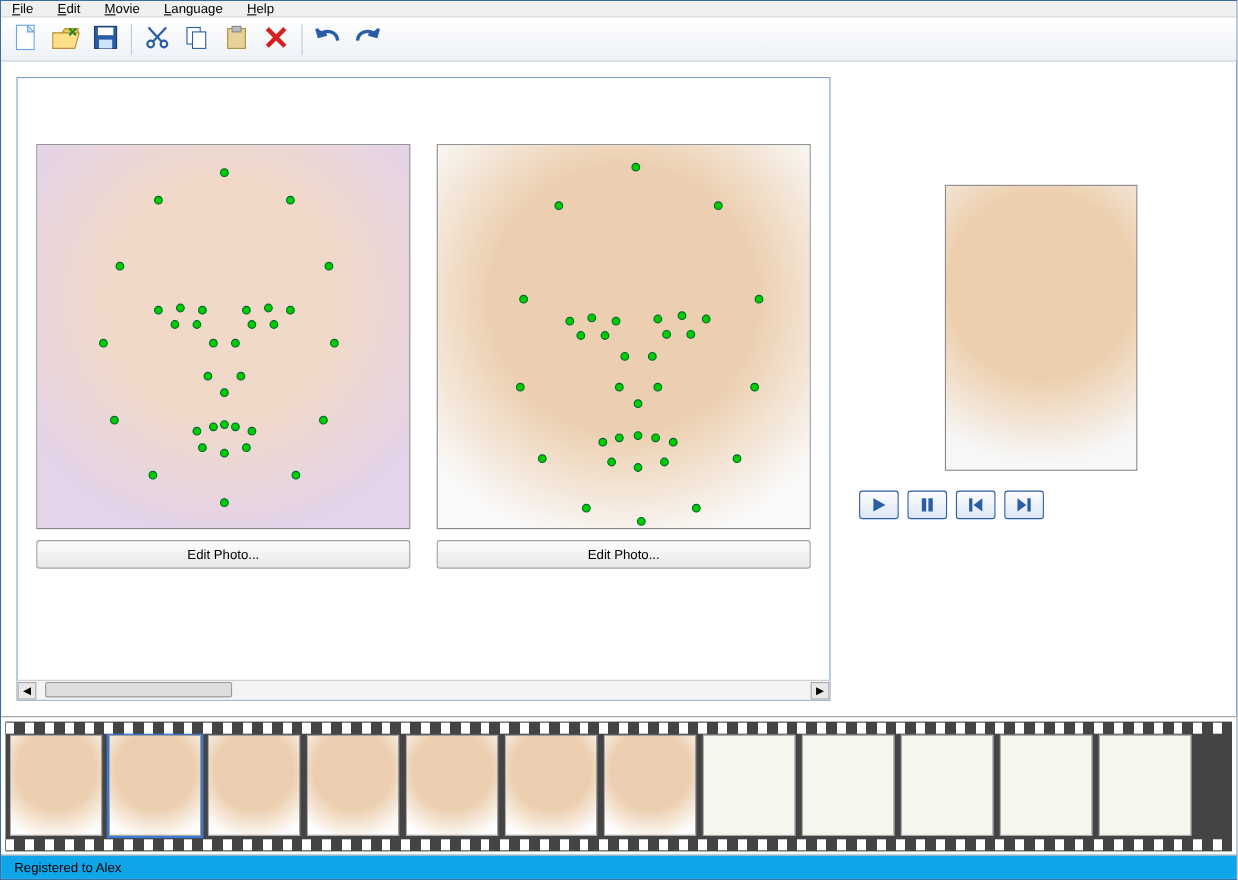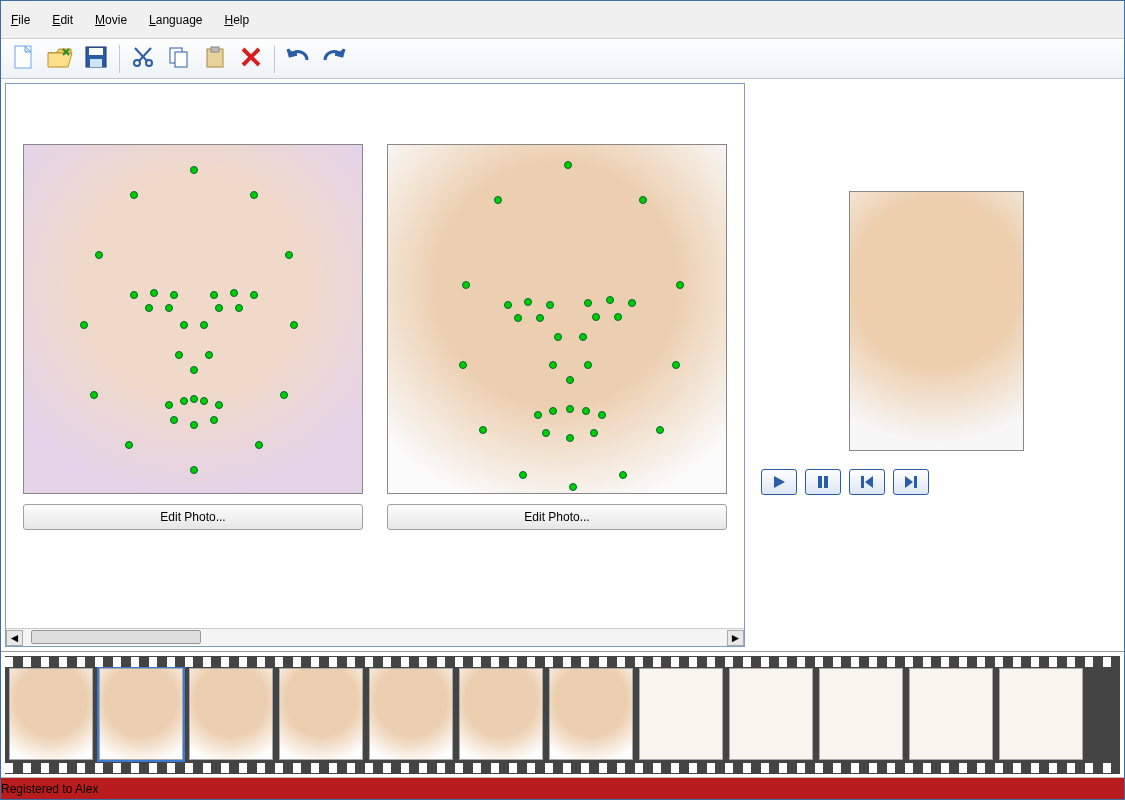--- a/index.html
+++ b/index.html
@@ -6,28 +6,28 @@
 html, body { width: 1125px; height: 800px; overflow: hidden; }
 .window { width: 1125px; height: 800px; border: 1px solid #3a6ea5; background: #fff; display: flex; flex-direction: column; box-shadow: 0 0 8px rgba(0,0,0,.4); }
 .titlebar { height: 28px; background: linear-gradient(#f4f7fc,#dfe8f6); display: flex; align-items: center; padding: 0 4px; border-bottom: 1px solid #a6b7d0; }
 .app-icon { width: 16px; height: 16px; background:#b22; border:1px solid #800; margin-right:6px; display:flex;align-items:center;justify-content:center;color:#fff;font-size:9px;font-weight:bold;}
 .title-text { flex:1; color:#222; }
 .win-btns { display:flex; gap:2px; }
 .win-btn { width:42px; height:18px; border:1px solid #5d7ba8; border-radius:3px; background:linear-gradient(#f2f7fe,#c9dbf4); display:flex;align-items:center;justify-content:center;cursor:pointer;}
 .win-btn.close{background:linear-gradient(#f07a74,#c62e25);color:#fff;border-color:#8a1e16;}
 .win-btn svg{width:11px;height:11px;stroke:#333;stroke-width:2;fill:none;}
 .win-btn.close svg{stroke:#fff;}
-.menubar { height:38px; background:#f0f0f0; display:flex; align-items:center; padding:0 6px; gap:14px; border-bottom:1px solid #d0d0d0;}
+.menubar { height:15px; background:#f0f0f0; display:flex; align-items:center; padding:0 6px; gap:14px; border-bottom:1px solid #d0d0d0;}
 .menu-item { cursor:pointer; padding:2px 4px; }
 .menu-item u{text-decoration:underline;}
 .toolbar { height:40px; background:linear-gradient(#fefefe,#eef2f7); border-bottom:1px solid #c0c9d8; display:flex; align-items:center; padding:0 6px; gap:2px;}
 .tb-btn{width:34px;height:34px;display:flex;align-items:center;justify-content:center;cursor:pointer;border-radius:3px;}
 .tb-sep{width:1px;height:28px;background:#c0c9d8;margin:0 4px;}
 .content{flex:1;display:flex;min-height:0;}
-.left-pane{flex:0 0 740px;border:1px solid #7e9ec7;margin:4px;display:flex;flex-direction:column;background:#fff;}
+.left-pane{flex:0 0 740px;border:1px solid #7e9ec7;margin:14px;display:flex;flex-direction:column;background:#fff;}
 .editors{flex:1;display:flex;gap:14px;padding:60px 12px 8px;}
 .editor-col{flex:1;display:flex;flex-direction:column;align-items:center;}
 .photo-frame{width:340px;height:350px;border:1px solid #888;background:#eee;position:relative;overflow:hidden;}
 .photo1 .face-bg{width:100%;height:100%;background:radial-gradient(circle at 50% 40%, #f0d9c8 40%, #e4d3e9 80%);} 
 .photo2 .face-bg{width:100%;height:100%;background:radial-gradient(circle at 50% 40%, #eccfb0 45%, #fafafa 85%);} 
 .edit-btn{width:340px;height:26px;margin-top:10px;background:linear-gradient(#fdfdfd,#e6e6e6);border:1px solid #a0a0a0;border-radius:3px;cursor:pointer;}
 .hscroll{height:18px;border-top:1px solid #ccc;background:#f4f4f4;display:flex;align-items:center;}
 .hscroll .arrow{width:17px;height:16px;border:1px solid #aaa;background:#e8e8e8;cursor:pointer;display:flex;align-items:center;justify-content:center;}
 .hscroll .track{flex:1;height:16px;position:relative;}
 .hscroll .thumb{position:absolute;left:8px;top:0;width:170px;height:14px;border:1px solid #999;background:#ddd;border-radius:2px;cursor:pointer;}
@@ -46,21 +46,21 @@
 .play-row{display:flex;gap:8px;margin-top:18px;align-self:flex-start;padding-left:4px;}
 .play-btn{width:36px;height:26px;border:1px solid #2b5da6;border-radius:3px;background:linear-gradient(#fefefe,#dce6f5);display:flex;align-items:center;justify-content:center;cursor:pointer;}
 .play-btn svg{fill:#2b5da6;}
 .filmstrip{height:126px;border-top:1px solid #999;background:#ffffff;}
 .film{height:118px;margin:4px 4px 0;background:#444;position:relative;padding:12px 4px;display:flex;gap:6px;}
 .film::before,.film::after{content:"";position:absolute;left:0;right:0;height:10px;background:repeating-linear-gradient(90deg,#fff 0 8px,#444 8px 18px);}
 .film::before{top:1px}.film::after{bottom:1px}
 .frame-cell{width:84px;height:92px;background:#f6f6ef;border:1px solid #aaa;flex-shrink:0;}
 .frame-cell.filled{background:radial-gradient(circle at 50% 35%, #eccfb0 50%, #fff 90%);}
 .frame-cell.sel{outline:2px solid #3a79d4;}
-.statusbar{height:22px;border-top:1px solid #bbb;background:#b91c1c;display:flex;align-items:center;padding:0 0;text-align:center;}
+.statusbar{height:22px;border-top:1px solid #bbb;background:#0ea5e9;display:flex;align-items:center;padding:0 12px;text-align:center;}
 .marker{position:absolute;width:8px;height:8px;background:#0c0;border:1px solid #063;border-radius:50%;transform:translate(-50%,-50%);}
 .outline{position:absolute;fill:none;stroke:#3d7ed8;stroke-width:1;}
 </style>
 </head>
 <body>
 
 <div class="window">
 
 
   <div class="menubar">

